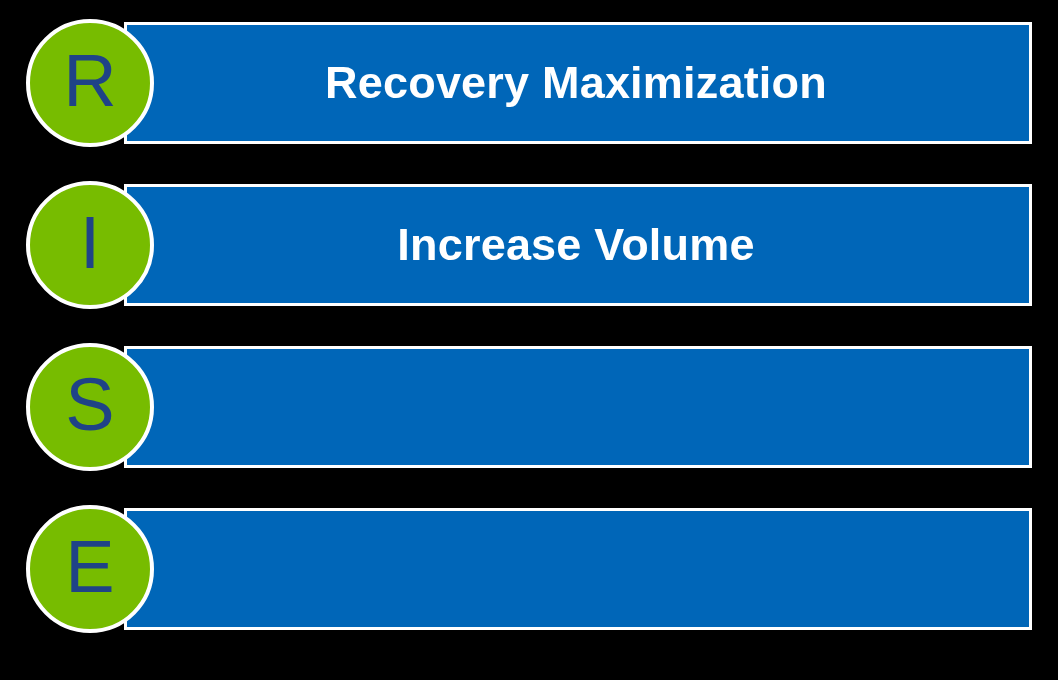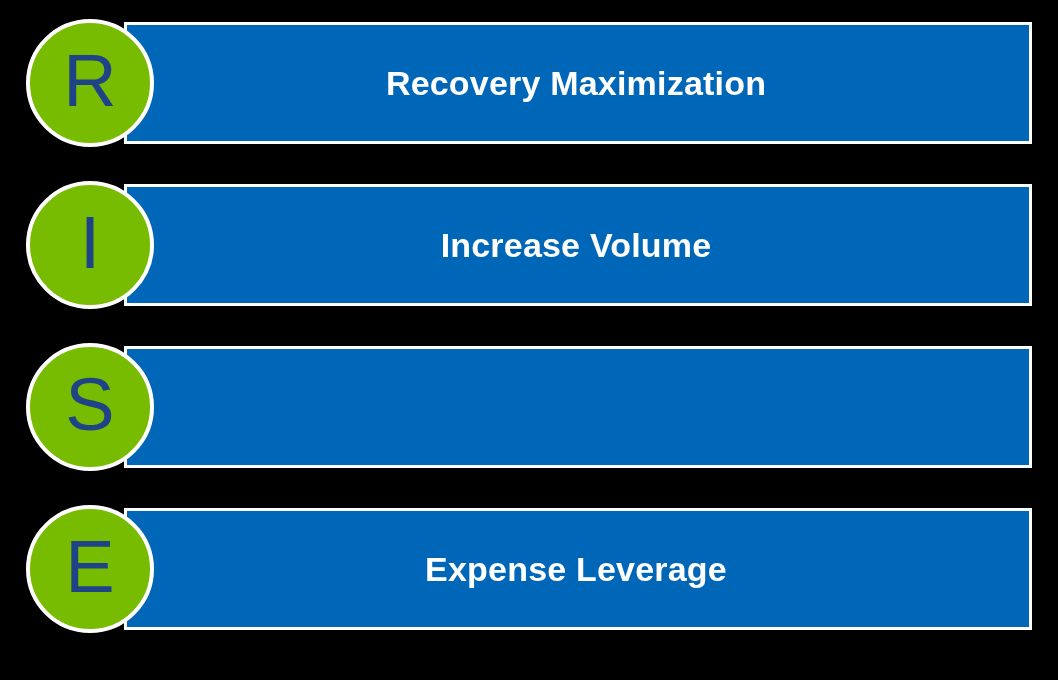--- a/index.html
+++ b/index.html
@@ -37,21 +37,21 @@
   .bar-label {
     position: absolute;
     left: 124px;
     top: 3px;
     width: 908px;
     height: 122px;
     display: flex;
     align-items: center;
     justify-content: center;
     color: #FFFFFF;
-    font-size: 34px;
+    font-size: 45px;
     font-weight: bold;
     letter-spacing: 0.2px;
     padding-right: 4px;
     box-sizing: border-box;
     white-space: nowrap;
   }
   .badge {
     position: absolute;
     left: 26px;
     top: 0px;
@@ -102,19 +102,18 @@
 
   <div class="row row-2">
     <div class="bar"></div>
     <div class="badge">
       <span class="badge-letter">S</span>
     </div>
   </div>
 
   <div class="row row-3">
     <div class="bar"></div>
-    <div class="bar-label">Expense Leverage</div>
     <div class="badge">
       <span class="badge-letter">E</span>
     </div>
   </div>
 
 </div>
 
 </body></html>

